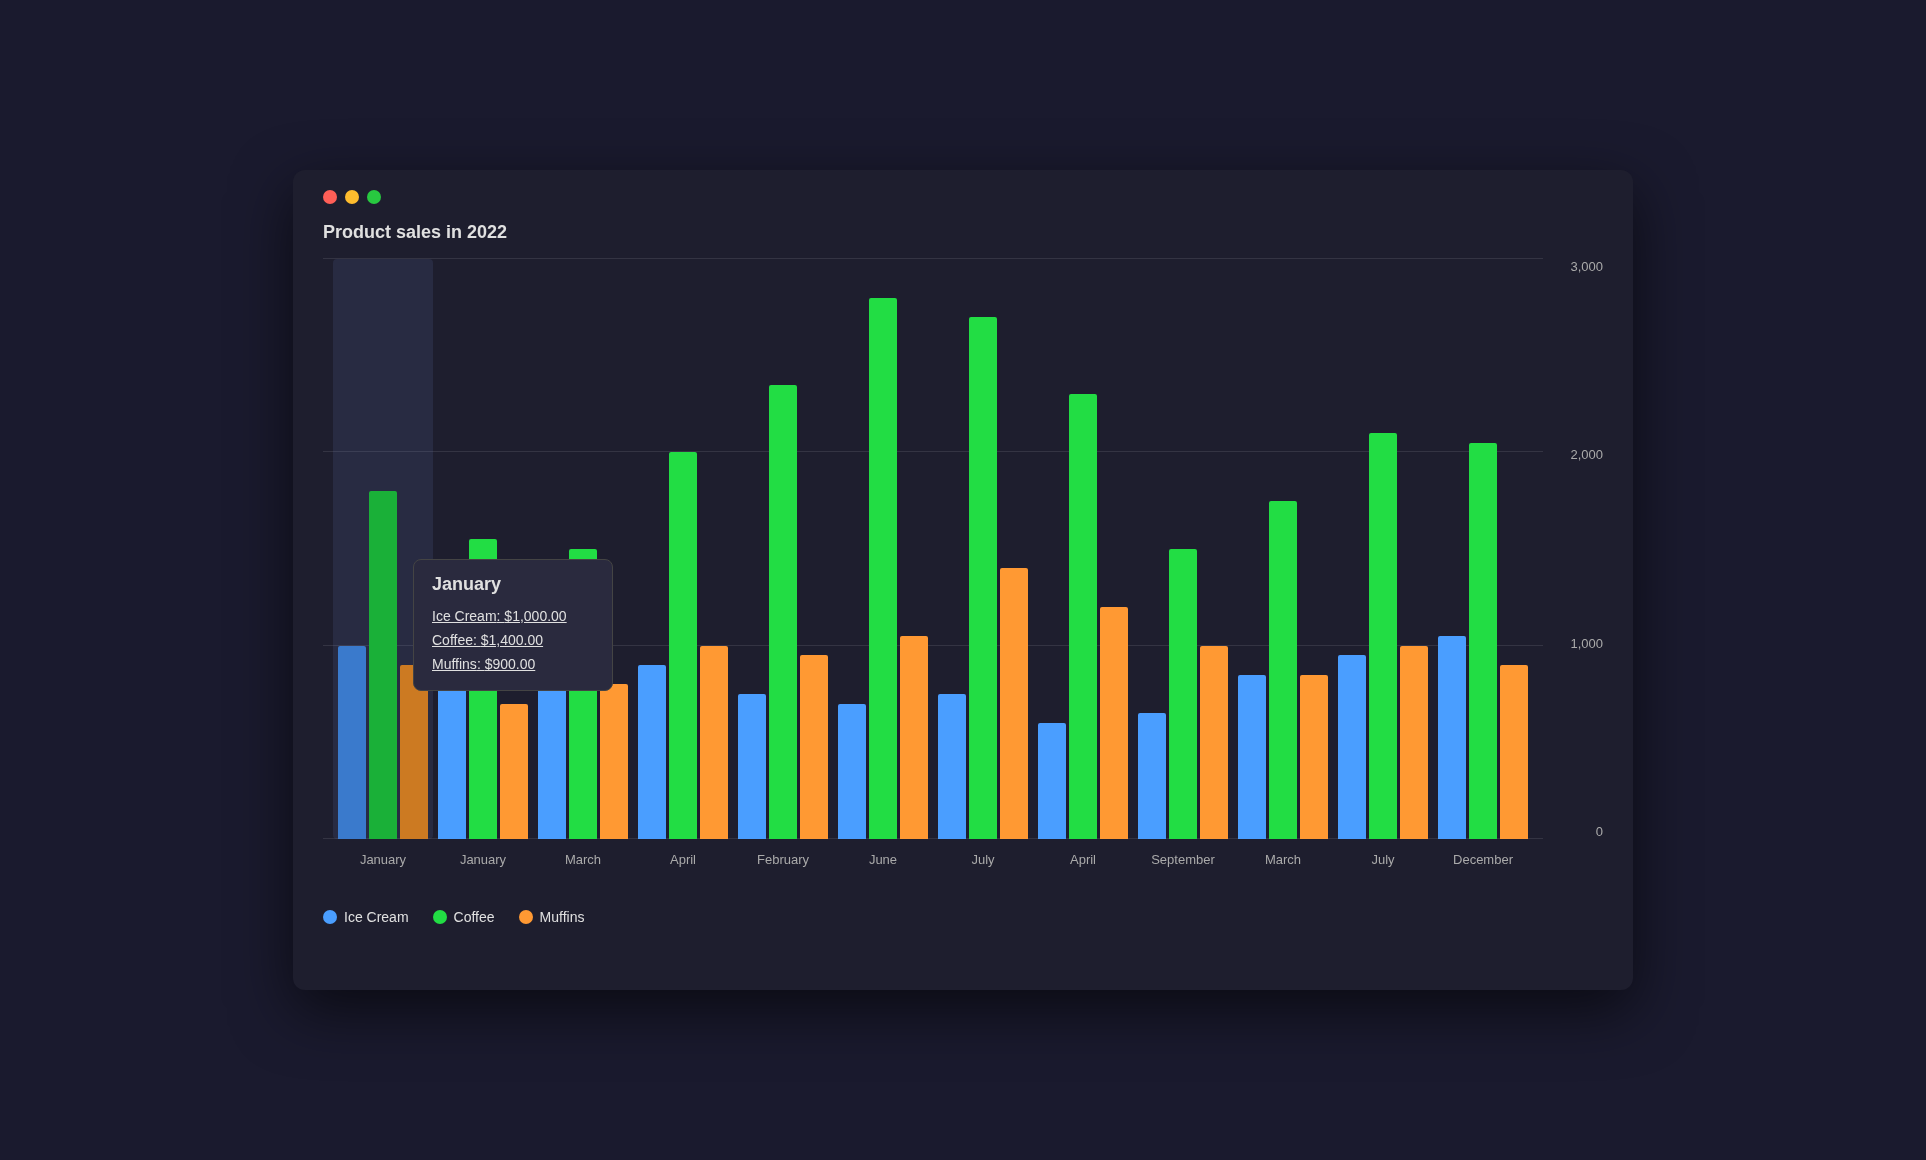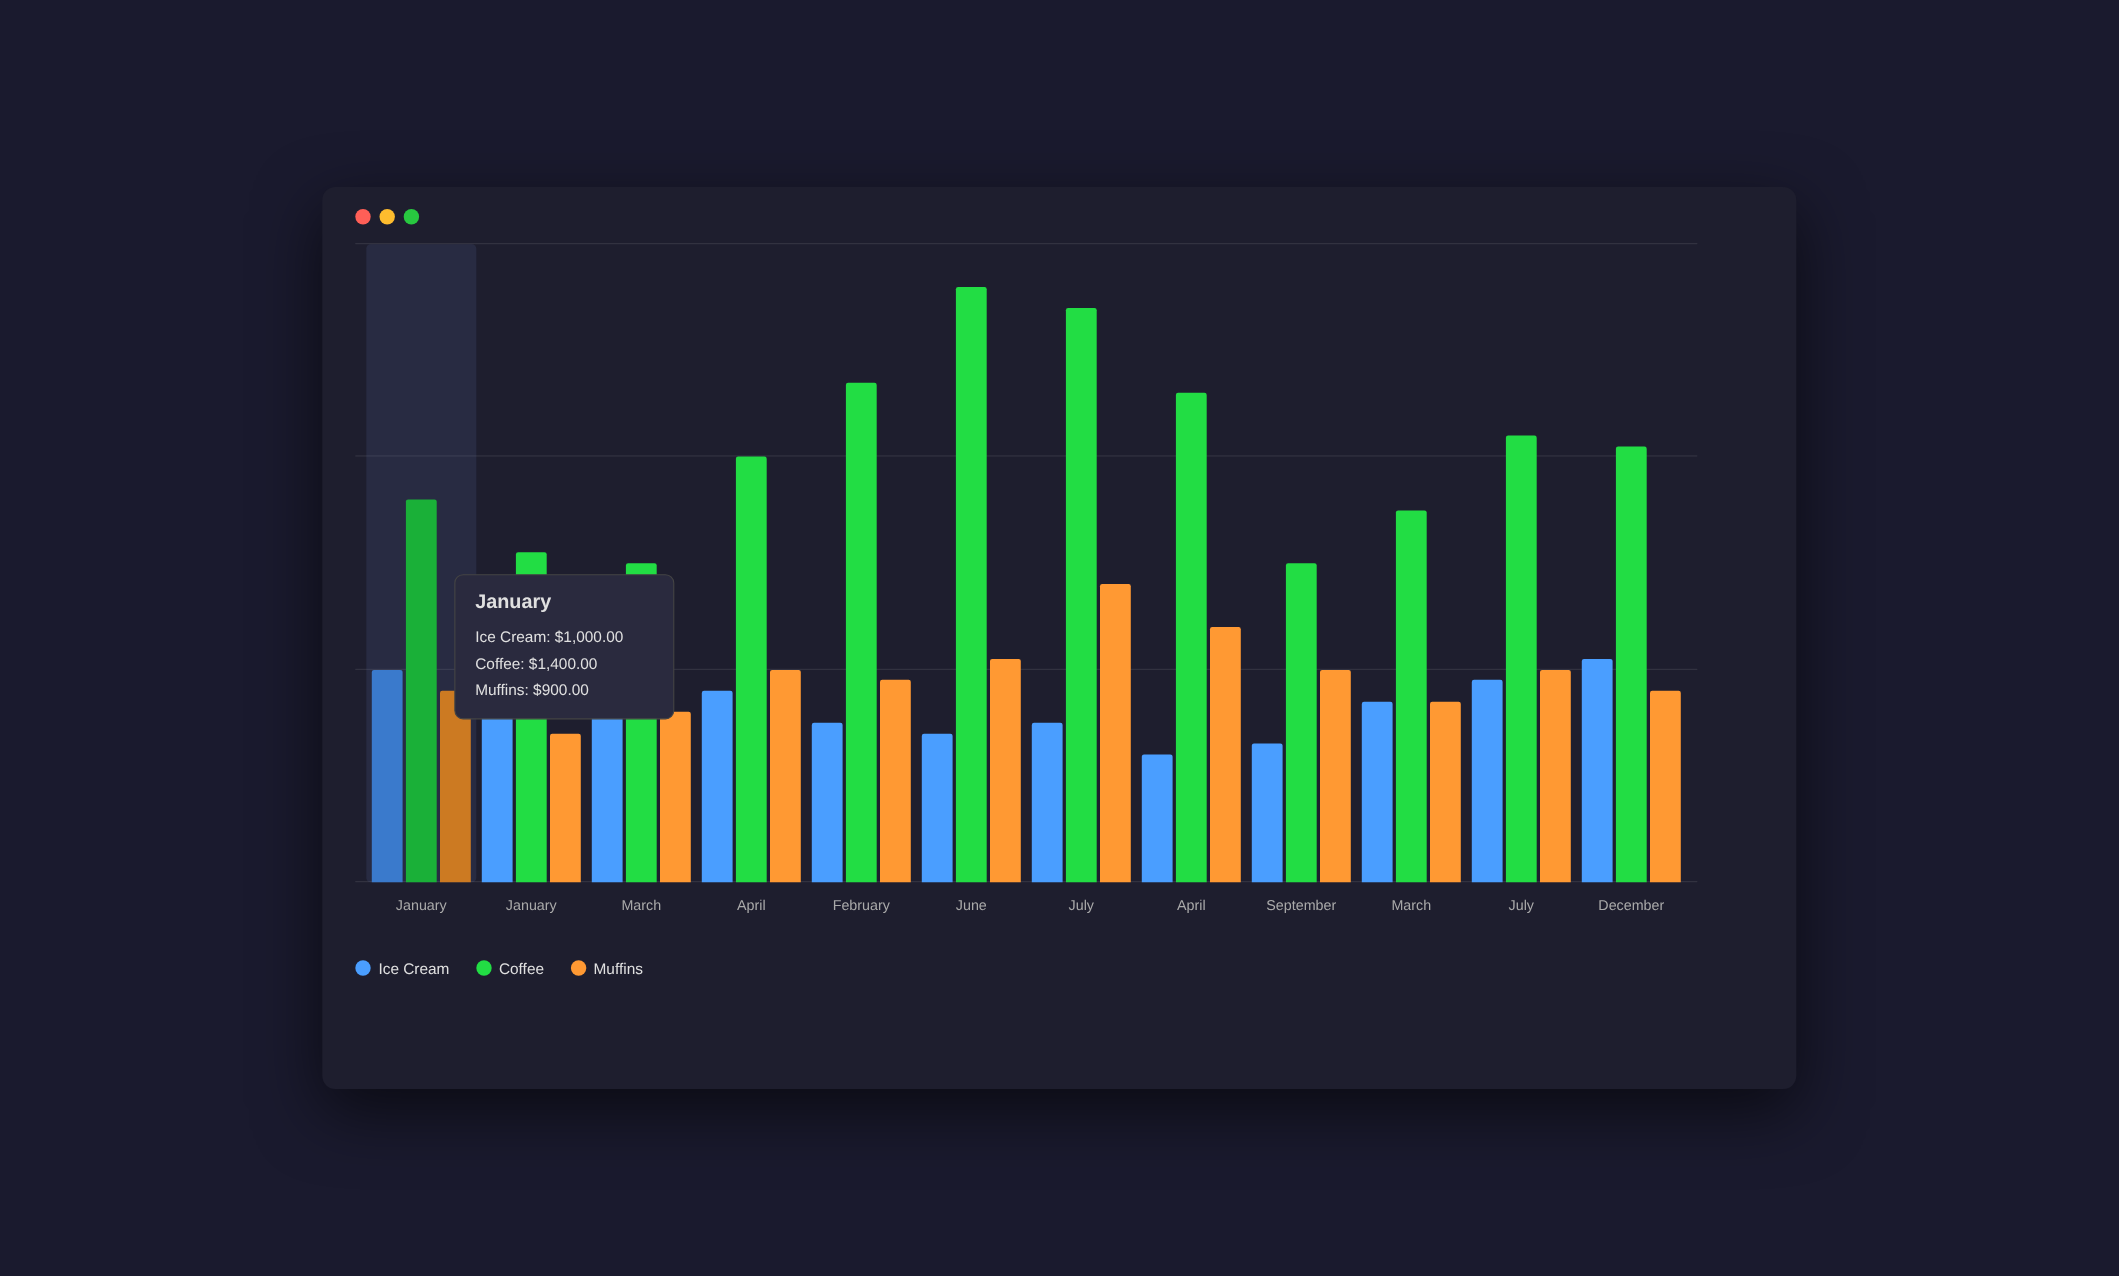--- a/index.html
+++ b/index.html
@@ -142,42 +142,49 @@
       font-size: 14px;
       pointer-events: none;
       z-index: 10;
       min-width: 200px;
     }
     .tooltip-title {
       font-size: 18px;
       font-weight: 700;
       margin-bottom: 10px;
     }
-    .tooltip-line { line-height: 1.7; }
+    .tooltip-line { line-height: 1.7; text-decoration: underline; }
   </style>
 </head>
 <body>
 
 <div class="window">
   <div class="titlebar">
     <span class="traffic-light tl-red"></span>
     <span class="traffic-light tl-yellow"></span>
     <span class="traffic-light tl-green"></span>
   </div>
 
+  <div class="chart-title">Product sales in 2022</div>
 
   <div class="chart-area">
 
     <div class="gridlines">
       <div class="gridline" style="bottom: 100%;"></div>
       <div class="gridline" style="bottom: 66.66%;"></div>
       <div class="gridline" style="bottom: 33.33%;"></div>
       <div class="gridline" style="bottom: 0%;"></div>
     </div>
 
+    <div class="y-labels">
+      <span class="y-label">3,000</span>
+      <span class="y-label">2,000</span>
+      <span class="y-label">1,000</span>
+      <span class="y-label">0</span>
+    </div>
 
     <div class="bars-container" id="bars-container">
     <div class="month-group hovered">
           <div class="bar bar-ice-cream" style="height: 33.3333%;"></div>
           <div class="bar bar-coffee" style="height: 60%;"></div>
           <div class="bar bar-muffins" style="height: 30%;"></div>
         </div>
         <div class="month-group">
           <div class="bar bar-ice-cream" style="height: 35%;"></div>
           <div class="bar bar-coffee" style="height: 51.6667%;"></div>

